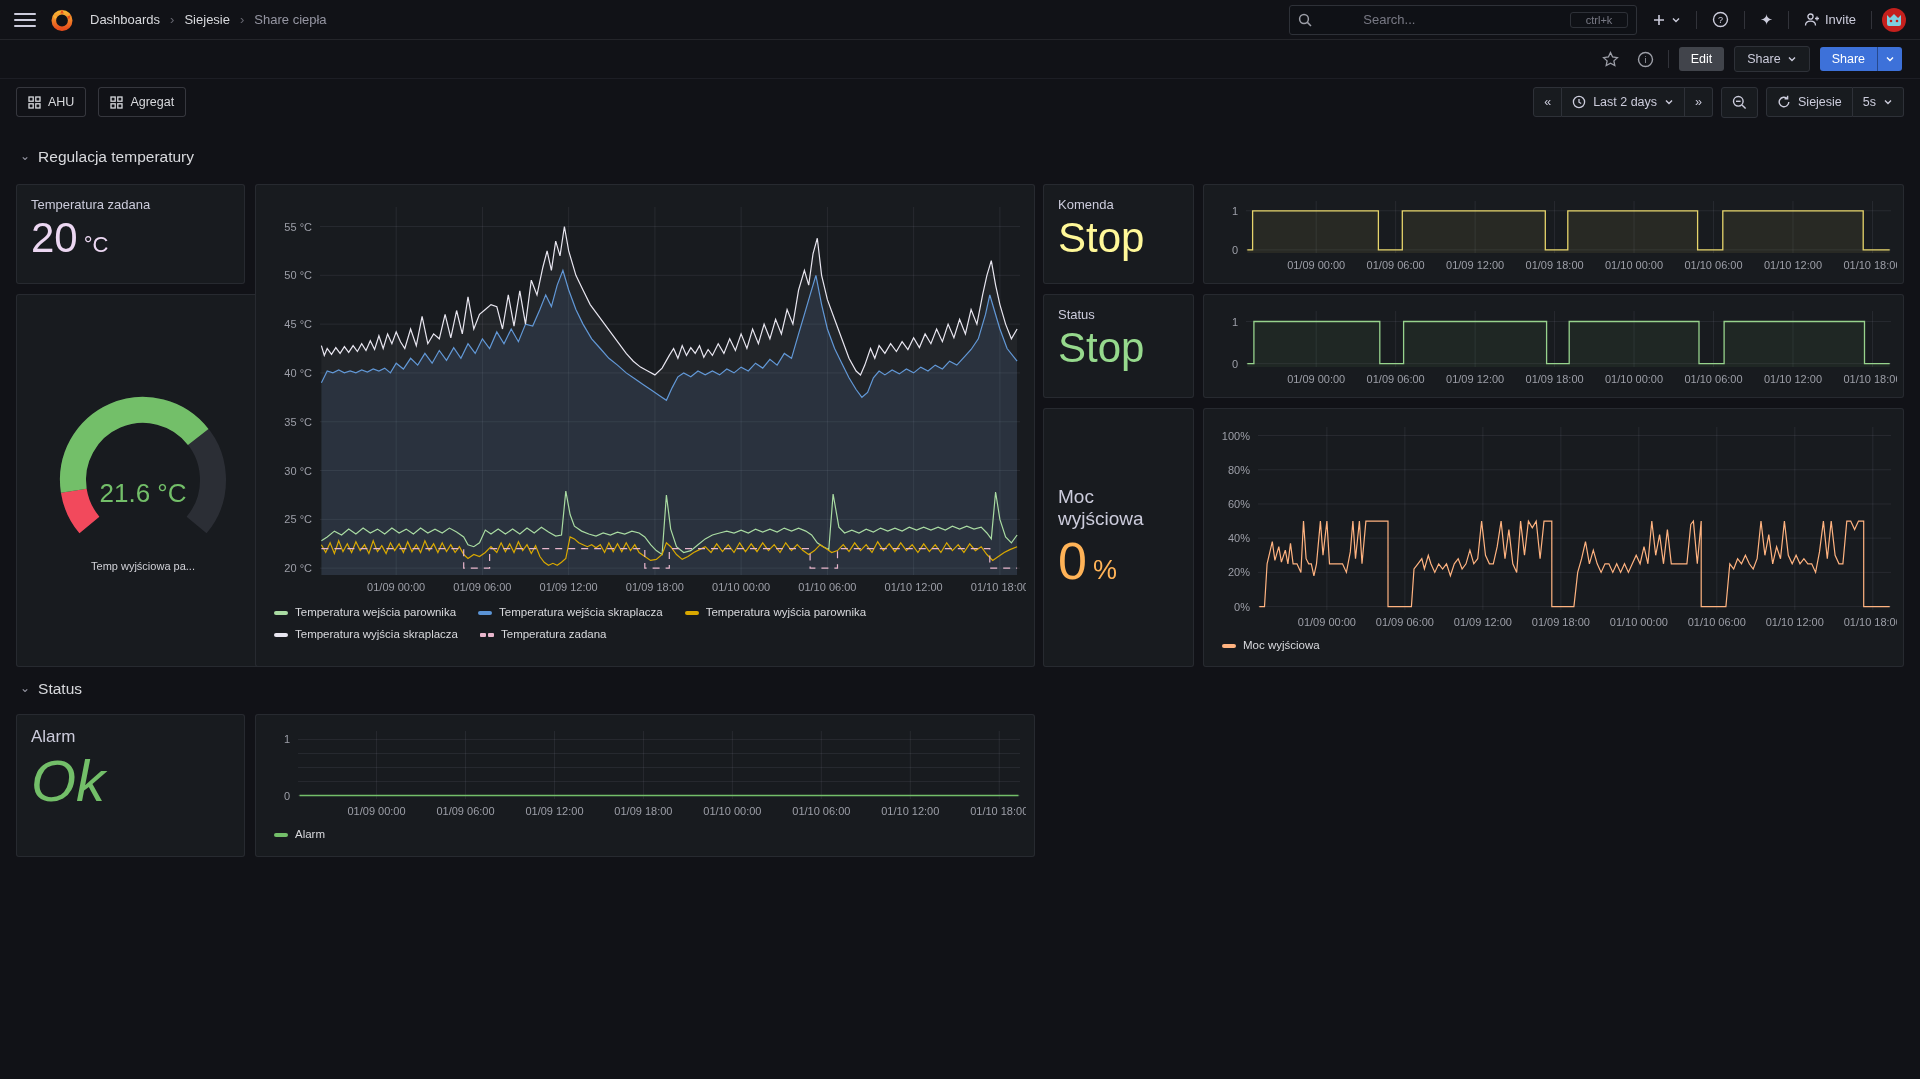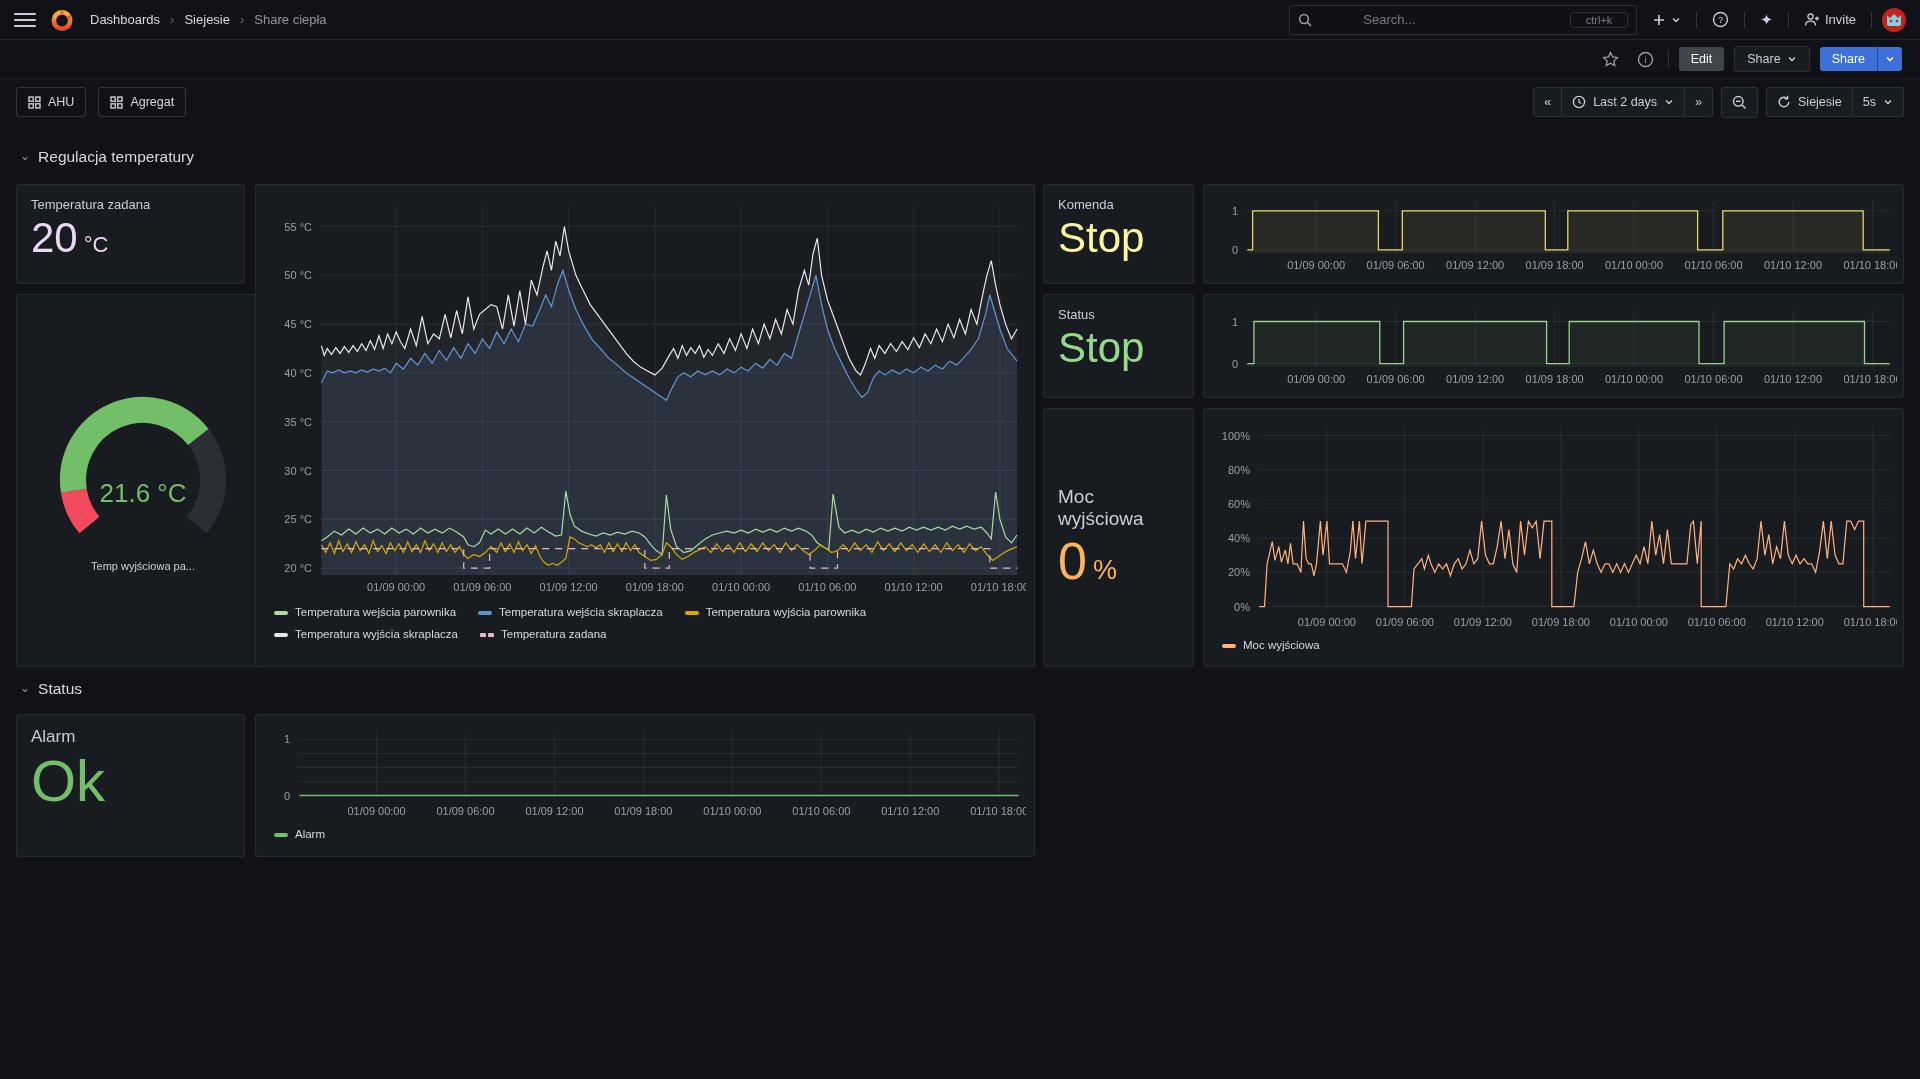--- a/index.html
+++ b/index.html
@@ -485,21 +485,21 @@
             <span class="mark" style="background: rgb(255, 179, 128);"></span>
             <span>Moc wyjściowa</span>
           </span>
         </div>
     </div>
   </div>
 
   <div class="panel pJ">
     <div class="statwrap">
       <div class="ptitle" style="font-size:17px;">Alarm</div>
-      <div class="statval" style="color:#73bf69;">
+      <div class="statval" style="color:#73bf69;font-style:italic;">
         <span class="num-big" style="font-size:58px;">Ok</span>
       </div>
     </div>
   </div>
 
   <div class="panel pK">
     <div class="chartwrap">
       <svg width="762" height="100">
           <line x1="112.57494866529774" y1="8" x2="112.57494866529774" y2="76" stroke="rgba(204,204,220,0.09)"></line>
           <text x="112.57494866529774" y="92" font-size="11" fill="#9d9fa8" text-anchor="middle">01/09 00:00</text>

